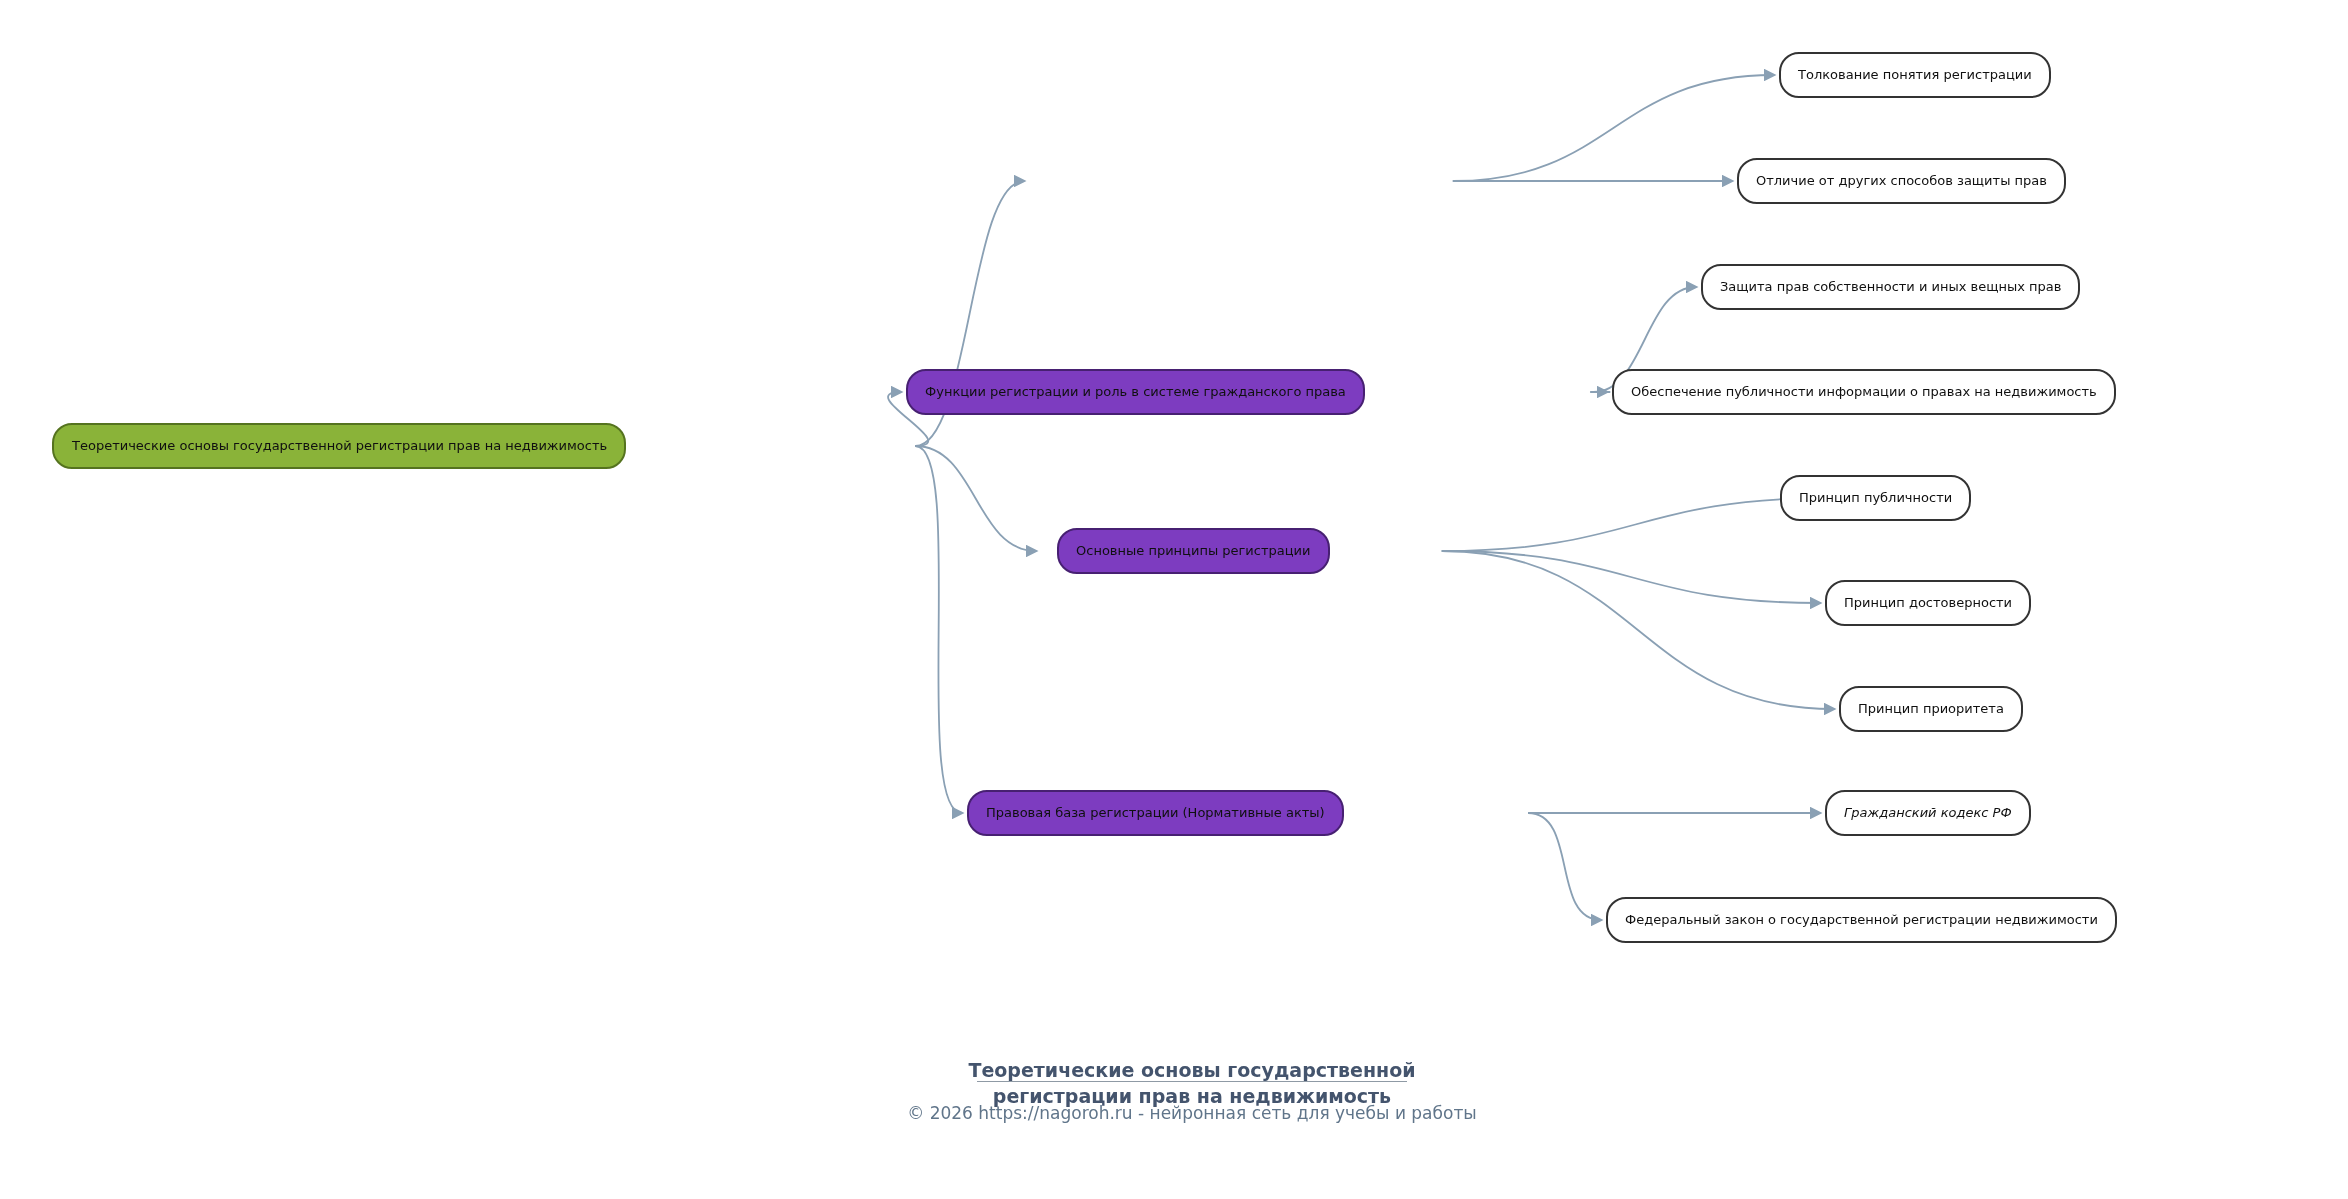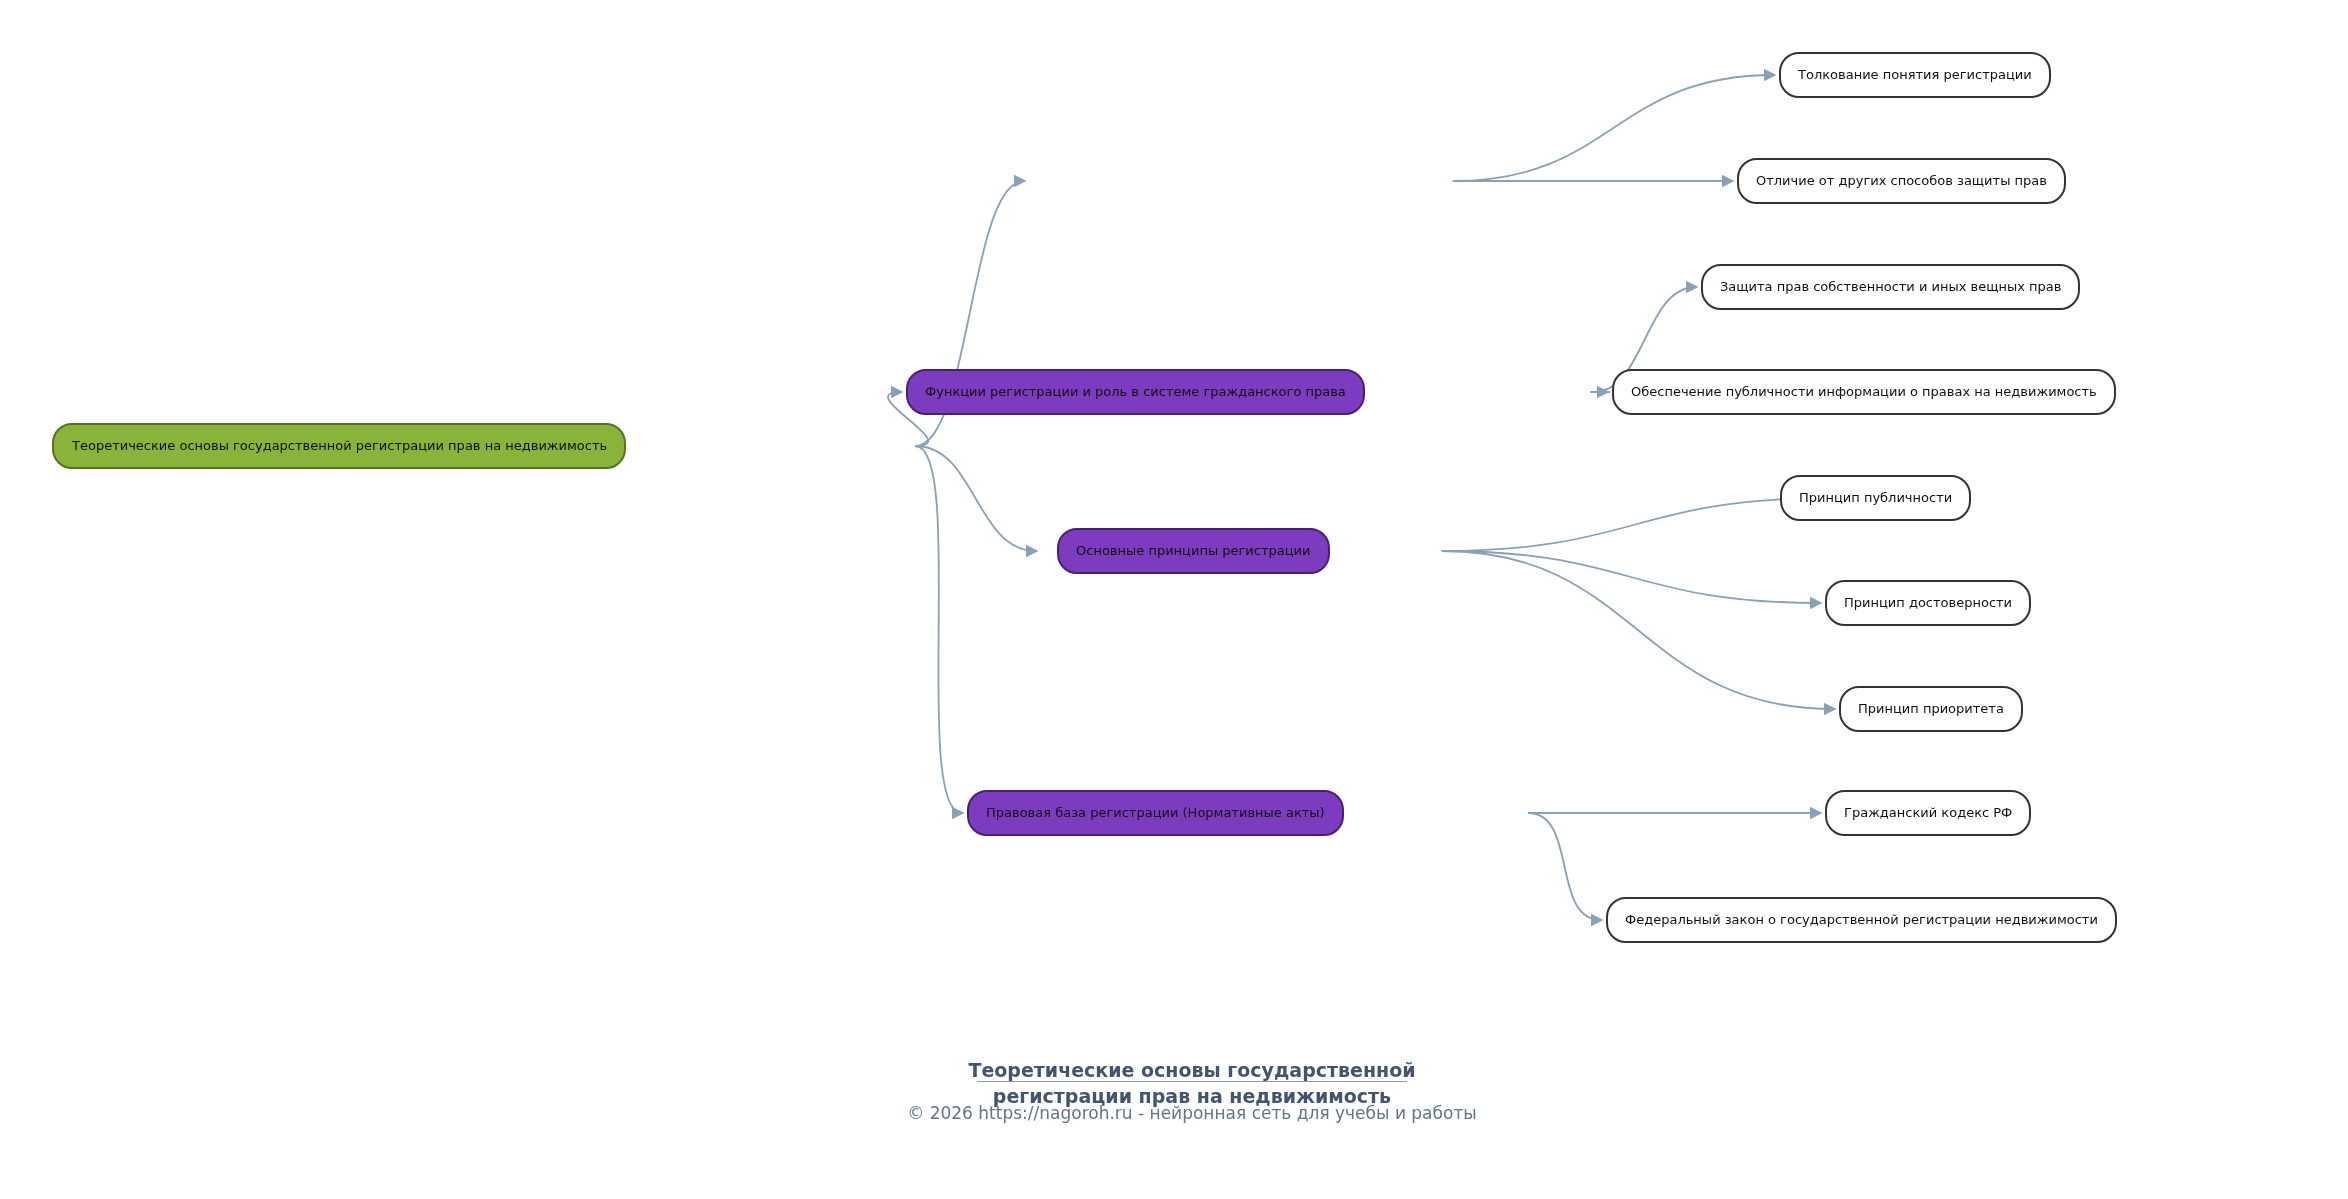--- a/index.html
+++ b/index.html
@@ -119,21 +119,21 @@
   <div class="node node-leaf" style="left:1701px; top:264px;">Защита прав собственности и иных вещных прав</div>
 
   <div class="node node-leaf" style="left:1612px; top:369px;">Обеспечение публичности информации о правах на недвижимость</div>
 
   <div class="node node-leaf" style="left:1780px; top:475px;">Принцип публичности</div>
 
   <div class="node node-leaf" style="left:1825px; top:580px;">Принцип достоверности</div>
 
   <div class="node node-leaf" style="left:1839px; top:686px;">Принцип приоритета</div>
 
-  <div class="node node-leaf" style="left:1825px; top:790px;">Гражданский кодекс РФ</div>
+  <div class="node node-leaf" style="left:1825px; top:790px;font-style:italic;">Гражданский кодекс РФ</div>
 
   <div class="node node-leaf" style="left:1606px; top:897px;">Федеральный закон о государственной регистрации недвижимости</div>
 
   <div class="footer-title">
     <div>Теоретические основы государственной</div>
     <div>регистрации прав на недвижимость</div>
   </div>
   <hr class="footer-rule">
   <div class="footer-copyright">© 2026 https://nagoroh.ru - нейронная сеть для учебы и работы</div>
 

